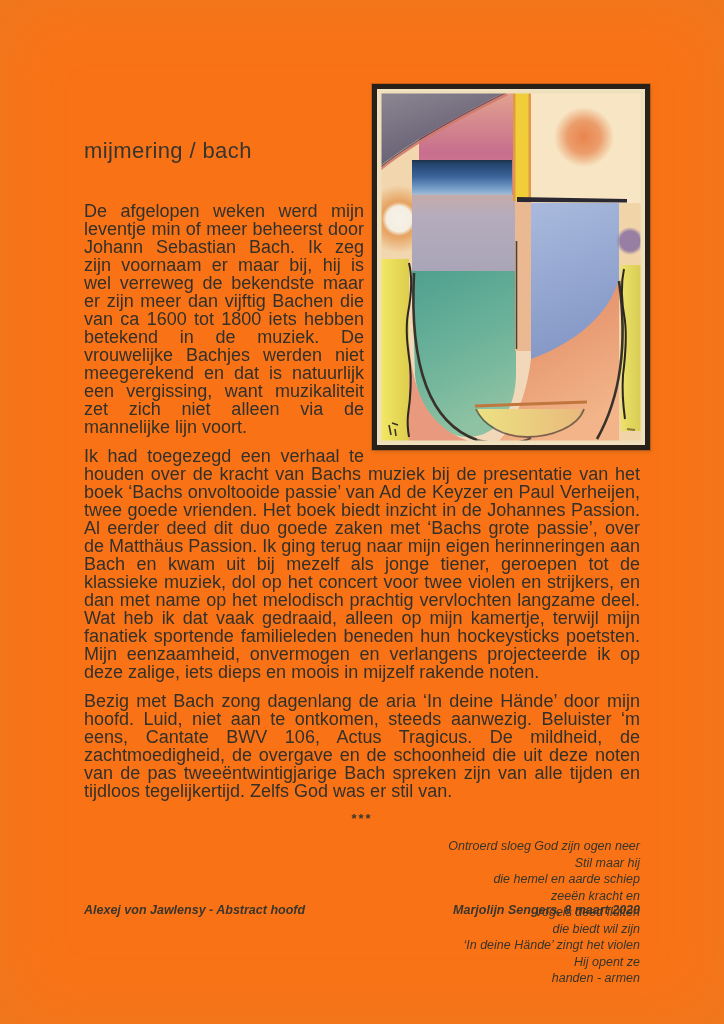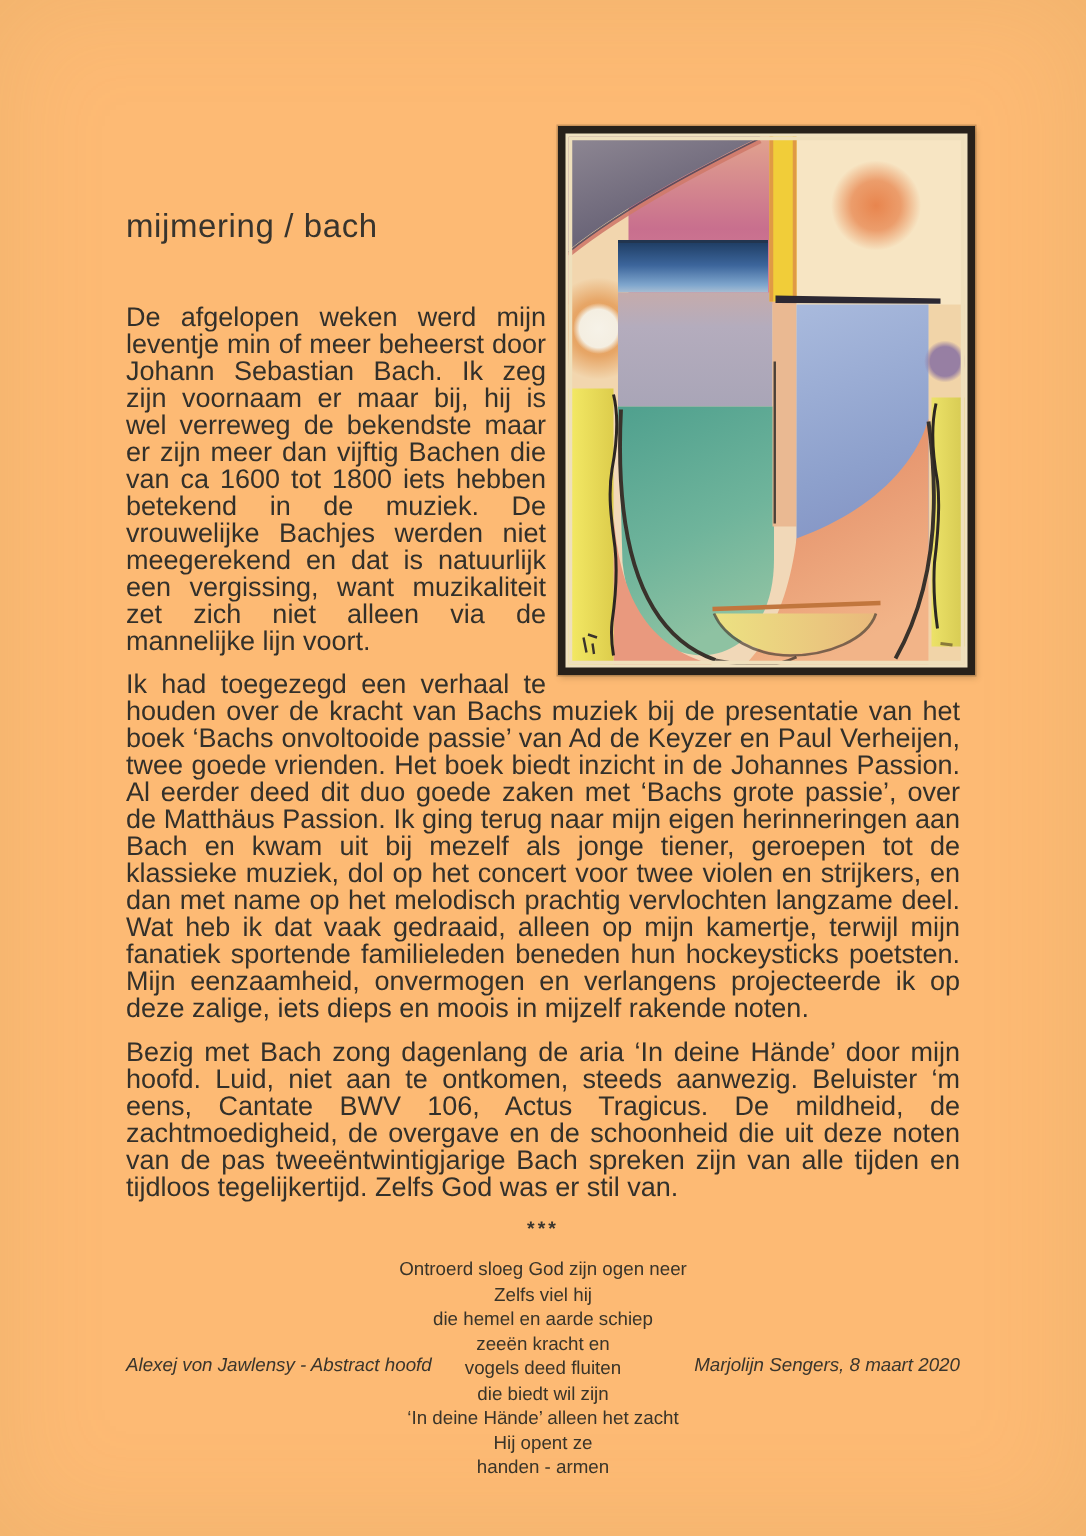--- a/index.html
+++ b/index.html
@@ -5,21 +5,21 @@
   html,body{margin:0;padding:0;}
   body{
     width:724px;height:1024px;
     background:#fbf0cb;
     font-family:"Liberation Sans",sans-serif;
     color:#33302a;
     overflow:hidden;
   }
   .page{
     position:relative;width:724px;height:1024px;overflow:hidden;
-    background:#fdba74;
+    background:#f97316;
     box-shadow:inset 0 0 70px rgba(185,150,80,0.18);
   }
   .content{padding:84px 84px 0 84px;}
 
   figure.painting{
     float:right;
     margin:0 -10px 8px 8px;
     padding:2px;
     border:5px solid #27211a;
     background:#f0e2c0;
@@ -36,27 +36,27 @@
     font-size:18px;line-height:18px;
     text-align:justify;
     margin:0 0 11px 0;
   }
   .separator{
     text-align:center;font-size:13px;font-weight:700;
     letter-spacing:2px;color:#3a352d;
     margin:4px 0 12px 0;
   }
   .poem{
-    text-align:center;
+    text-align:right;font-style:italic;
     font-size:12.5px;line-height:16.5px;color:#393429;
   }
   .footer{
     position:absolute;left:84px;right:84px;top:903px;
     display:flex;justify-content:space-between;
-    font-style:italic;font-size:12.5px;color:#3a352c;
+    font-style:italic;font-size:12.5px;color:#3a352c;font-weight:bold;
   }
 </style>
 </head>
 <body>
 
 <div class="page">
   <div class="content">
 
     <figure class="painting">
       <svg width="264" height="352" viewBox="0 0 264 352" xmlns="http://www.w3.org/2000/svg">
@@ -184,26 +184,26 @@
     <h1 class="doc-title">mijmering / bach</h1>
 
     <p class="body-par">De afgelopen weken werd mijn leventje min of meer beheerst door Johann Sebastian Bach. Ik zeg zijn voornaam er maar bij, hij is wel verreweg de bekendste maar er zijn meer dan vijftig Bachen die van ca 1600 tot 1800 iets hebben betekend in de muziek. De vrouwelijke Bachjes werden niet meegerekend en dat is natuurlijk een vergissing, want muzikaliteit zet zich niet alleen via de mannelijke lijn voort.</p>
     <p class="body-par">Ik had toegezegd een verhaal te houden over de kracht van Bachs muziek bij de presentatie van het boek ‘Bachs onvoltooide passie’ van Ad de Keyzer en Paul Verheijen, twee goede vrienden. Het boek biedt inzicht in de Johannes Passion. Al eerder deed dit duo goede zaken met ‘Bachs grote passie’, over de Matthäus Passion. Ik ging terug naar mijn eigen herinneringen aan Bach en kwam uit bij mezelf als jonge tiener, geroepen tot de klassieke muziek, dol op het concert voor twee violen en strijkers, en dan met name op het melodisch prachtig vervlochten langzame deel. Wat heb ik dat vaak gedraaid, alleen op mijn kamertje, terwijl mijn fanatiek sportende familieleden beneden hun hockeysticks poetsten. Mijn eenzaamheid, onvermogen en verlangens projecteerde ik op deze zalige, iets dieps en moois in mijzelf rakende noten.</p>
     <p class="body-par">Bezig met Bach zong dagenlang de aria ‘In deine Hände’ door mijn hoofd. Luid, niet aan te ontkomen, steeds aanwezig. Beluister ‘m eens, Cantate BWV 106, Actus Tragicus. De mildheid, de zachtmoedigheid, de overgave en de schoonheid die uit deze noten van de pas tweeëntwintigjarige Bach spreken zijn van alle tijden en tijdloos tegelijkertijd. Zelfs God was er stil van.</p>
 
     <div class="separator">***</div>
 
     <div class="poem">
       <div class="poem-line">Ontroerd sloeg God zijn ogen neer</div>
-      <div class="poem-line">Zelfs viel hij</div>
+      <div class="poem-line">Stil maar hij</div>
       <div class="poem-line">die hemel en aarde schiep</div>
       <div class="poem-line">zeeën kracht en</div>
       <div class="poem-line">vogels deed fluiten</div>
       <div class="poem-line">die biedt wil zijn</div>
-      <div class="poem-line">‘In deine Hände’ alleen het zacht</div>
+      <div class="poem-line">‘In deine Hände’ zingt het violen</div>
       <div class="poem-line">Hij opent ze</div>
       <div class="poem-line">handen - armen</div>
     </div>
 
   </div>
 
   <div class="footer">
     <span>Alexej von Jawlensy - Abstract hoofd</span>
     <span>Marjolijn Sengers, 8 maart 2020</span>
   </div>

